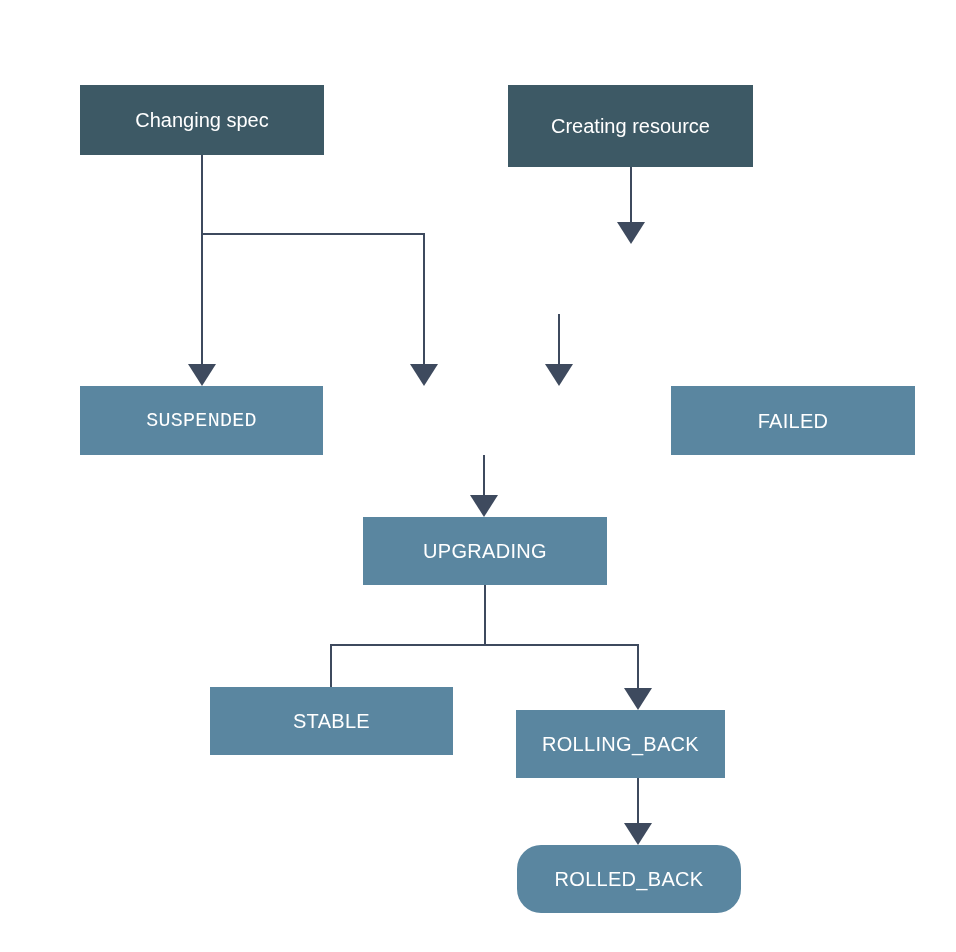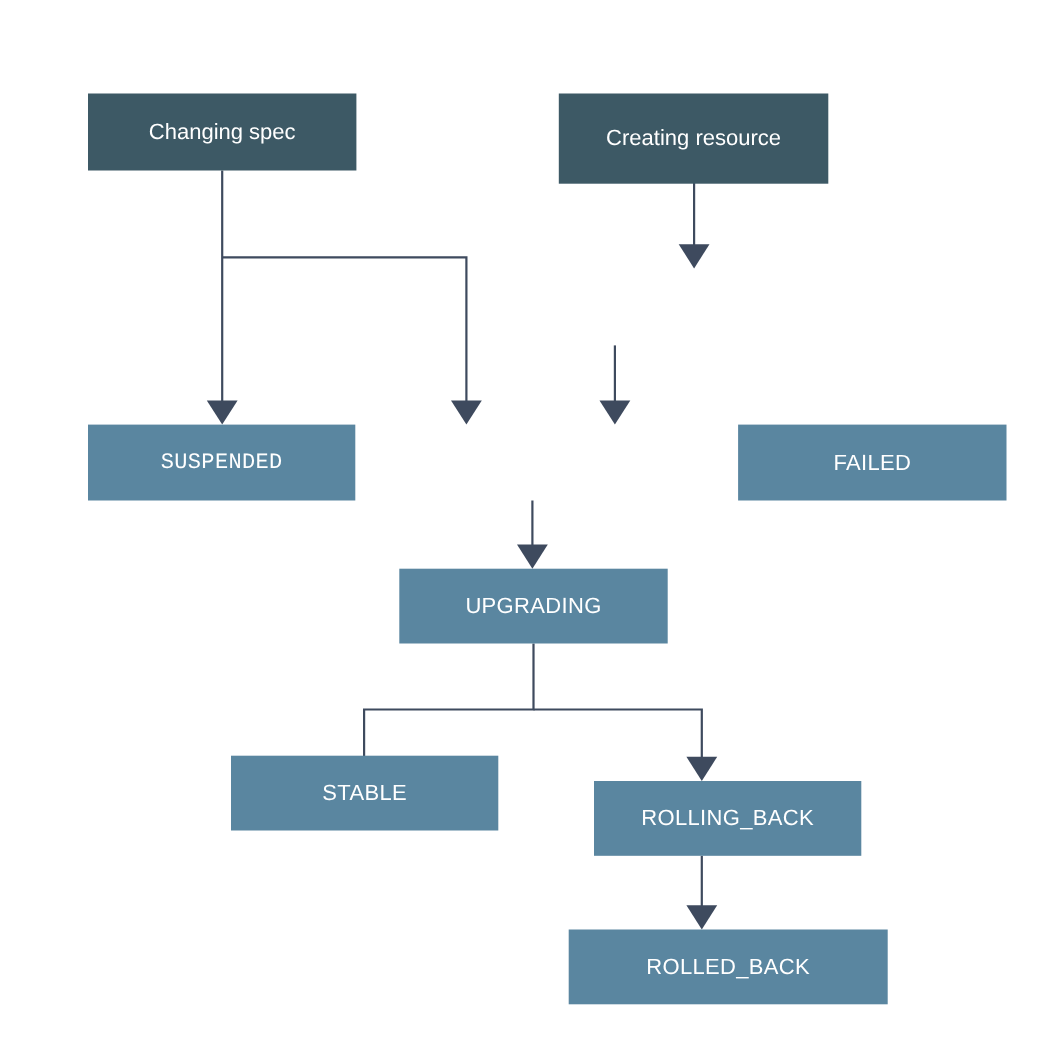--- a/index.html
+++ b/index.html
@@ -57,22 +57,22 @@
   }
   
   .n-changing-spec    { left: 80px;  top: 85px;  width: 244px; height: 70px; }
   .n-creating-resource{ left: 508px; top: 85px;  width: 245px; height: 82px; }
   .n-created          { left: 508px; top: 244px; width: 245px; height: 70px; }
   .n-suspended        { left: 80px;  top: 386px; width: 243px; height: 69px; font-family: Liberation Mono, monospace; }
   .n-upgrading        { left: 363px; top: 386px; width: 244px; height: 69px; }
   .n-failed           { left: 671px; top: 386px; width: 244px; height: 69px; }
   .n-deployed         { left: 363px; top: 517px; width: 244px; height: 68px; }
   .n-stable           { left: 210px; top: 687px; width: 243px; height: 68px; }
-  .n-rolling-back     { left: 516px; top: 710px; width: 243px; height: 68px; margin-left: 24px; }
-  .n-rolled-back      { left: 517px; top: 845px; width: 290px; height: 68px; }
+  .n-rolling-back     { left: 516px; top: 710px; width: 209px; height: 68px; }
+  .n-rolled-back      { left: 517px; top: 845px; width: 224px; height: 68px; border-radius: 24px; }
 </style>
 </head>
 <body>
 
 <div class="canvas">
 
   <svg class="edges" viewBox="0 0 956 952" xmlns="http://www.w3.org/2000/svg">
     <g>
       <path d="M202,155 L202,366"></path>
       <polygon points="188,364 216,364 202,386"></polygon>

